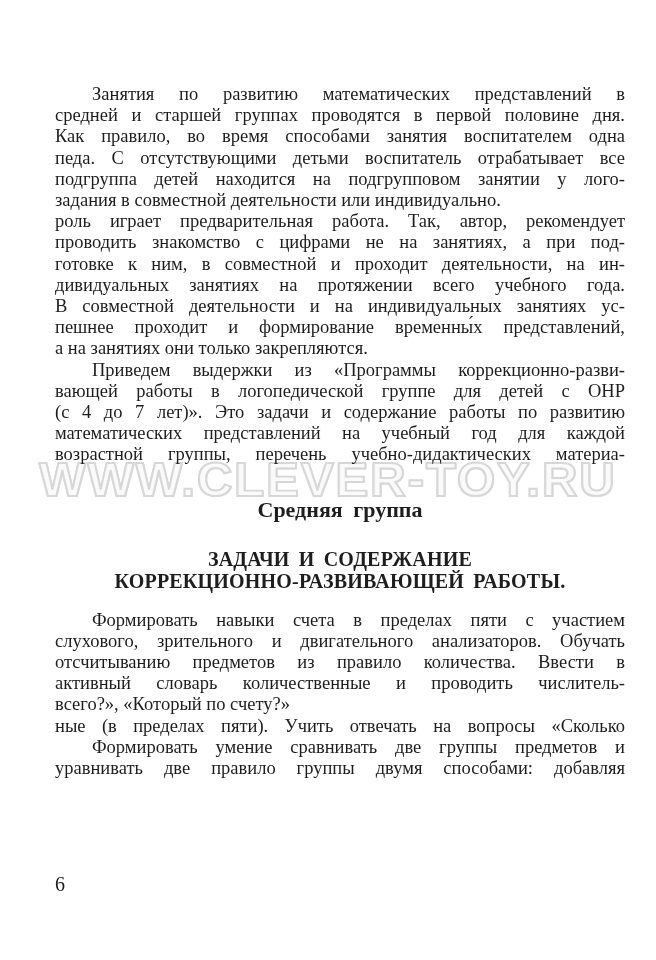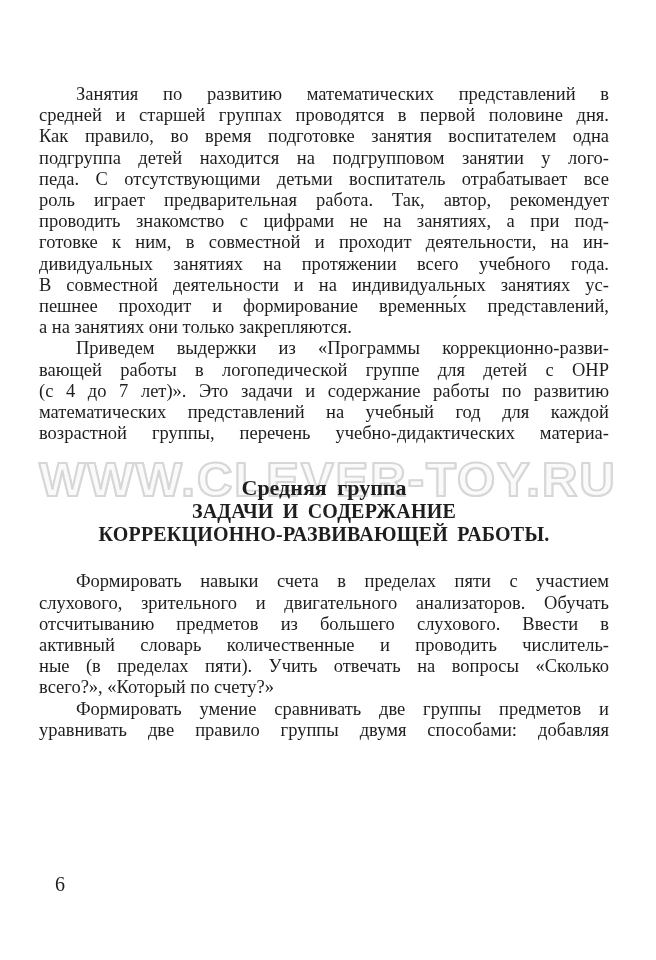--- a/index.html
+++ b/index.html
@@ -33,21 +33,21 @@
       1px 1px 0 #dedede,
       -1px 1px 0 #e6e6e6,
       1px -1px 0 #e6e6e6,
       -1px -1px 0 #ececec;
     white-space: nowrap;
     transform: scaleY(0.97);
     z-index: 0;
   }
   .column {
     position: absolute;
-    left: 39px;
+    left: 55px;
     top: 84px;
     width: 570px;
     z-index: 1;
     font-size: 18.5px;
     line-height: 21.2px;
   }
   .par { margin: 0; }
   
   .ln {
     text-align: justify;
@@ -59,28 +59,29 @@
 
   .h1 {
     margin-top: 32px;
     font-size: 22px;
     line-height: 24px;
     font-weight: bold;
     text-align: center;
     word-spacing: 5px;
   }
   .h2 {
+    margin-top: 26px;
     font-size: 20px;
     line-height: 22.5px;
     font-weight: bold;
     text-align: center;
     word-spacing: 4px;
     letter-spacing: 0.2px;
   }
-  .mt-p4 { margin-top: 26px; }
+  .mt-p4 { margin-top: 17px; }
   .page-number {
     position: absolute;
     left: 55px;
     top: 872px;
     z-index: 1;
     font-size: 20px;
     line-height: 24px;
     color: #1e1e1e;
   }
 </style>
@@ -89,23 +90,24 @@
 
 <div class="page">
 
   <div class="watermark">WWW.CLEVER-TOY.RU</div>
 
   <div class="column">
 
     <div class="par">
       <div class="ln first">Занятия по развитию математических представлений в</div>
       <div class="ln">средней и старшей группах проводятся в первой половине дня.</div>
-      <div class="ln">Как правило, во время подготовке занятия воспитателем одна</div>
+      <div class="ln">Как правило, во время способами занятия воспитателем одна</div>
+      <div class="ln">педа. С отсутствующими детьми воспитатель отрабатывает все</div>
       <div class="ln">подгруппа детей находится на подгрупповом занятии у лого-</div>
-      <div class="ln">педа. С отсутствующими детьми воспитатель отрабатывает все</div>
+      <div class="ln end">задания в совместной деятельности или индивидуально.</div>
     </div>
 
     <div class="par">
       <div class="ln">роль играет предварительная работа. Так, автор, рекомендует</div>
       <div class="ln">проводить знакомство с цифрами не на занятиях, а при под-</div>
       <div class="ln">готовке к ним, в совместной и проходит деятельности, на ин-</div>
       <div class="ln">дивидуальных занятиях на протяжении всего учебного года.</div>
       <div class="ln">В совместной деятельности и на индивидуальных занятиях ус-</div>
       <div class="ln">пешнее проходит и формирование временны́х представлений,</div>
       <div class="ln end">а на занятиях они только закрепляются.</div>
@@ -122,24 +124,24 @@
     <div class="h1">Средняя группа</div>
 
     <div class="h2">
       <div>ЗАДАЧИ И СОДЕРЖАНИЕ</div>
       <div>КОРРЕКЦИОННО-РАЗВИВАЮЩЕЙ РАБОТЫ.</div>
     </div>
 
     <div class="par mt-p4">
       <div class="ln first">Формировать навыки счета в пределах пяти с участием</div>
       <div class="ln">слухового, зрительного и двигательного анализаторов. Обучать</div>
-      <div class="ln">отсчитыванию предметов из большего слухового. Ввести в</div>
+      <div class="ln">отсчитыванию предметов из правило количества. Ввести в</div>
       <div class="ln">активный словарь количественные и проводить числитель-</div>
+      <div class="ln end">всего?», «Который по счету?»</div>
       <div class="ln">ные (в пределах пяти). Учить отвечать на вопросы «Сколько</div>
-      <div class="ln end">всего?», «Который по счету?»</div>
     </div>
 
     <div class="par">
       <div class="ln first">Формировать умение сравнивать две группы предметов и</div>
       <div class="ln">уравнивать две правило группы двумя способами: добавляя</div>
     </div>
 
   </div>
 
   <div class="page-number">6</div>

